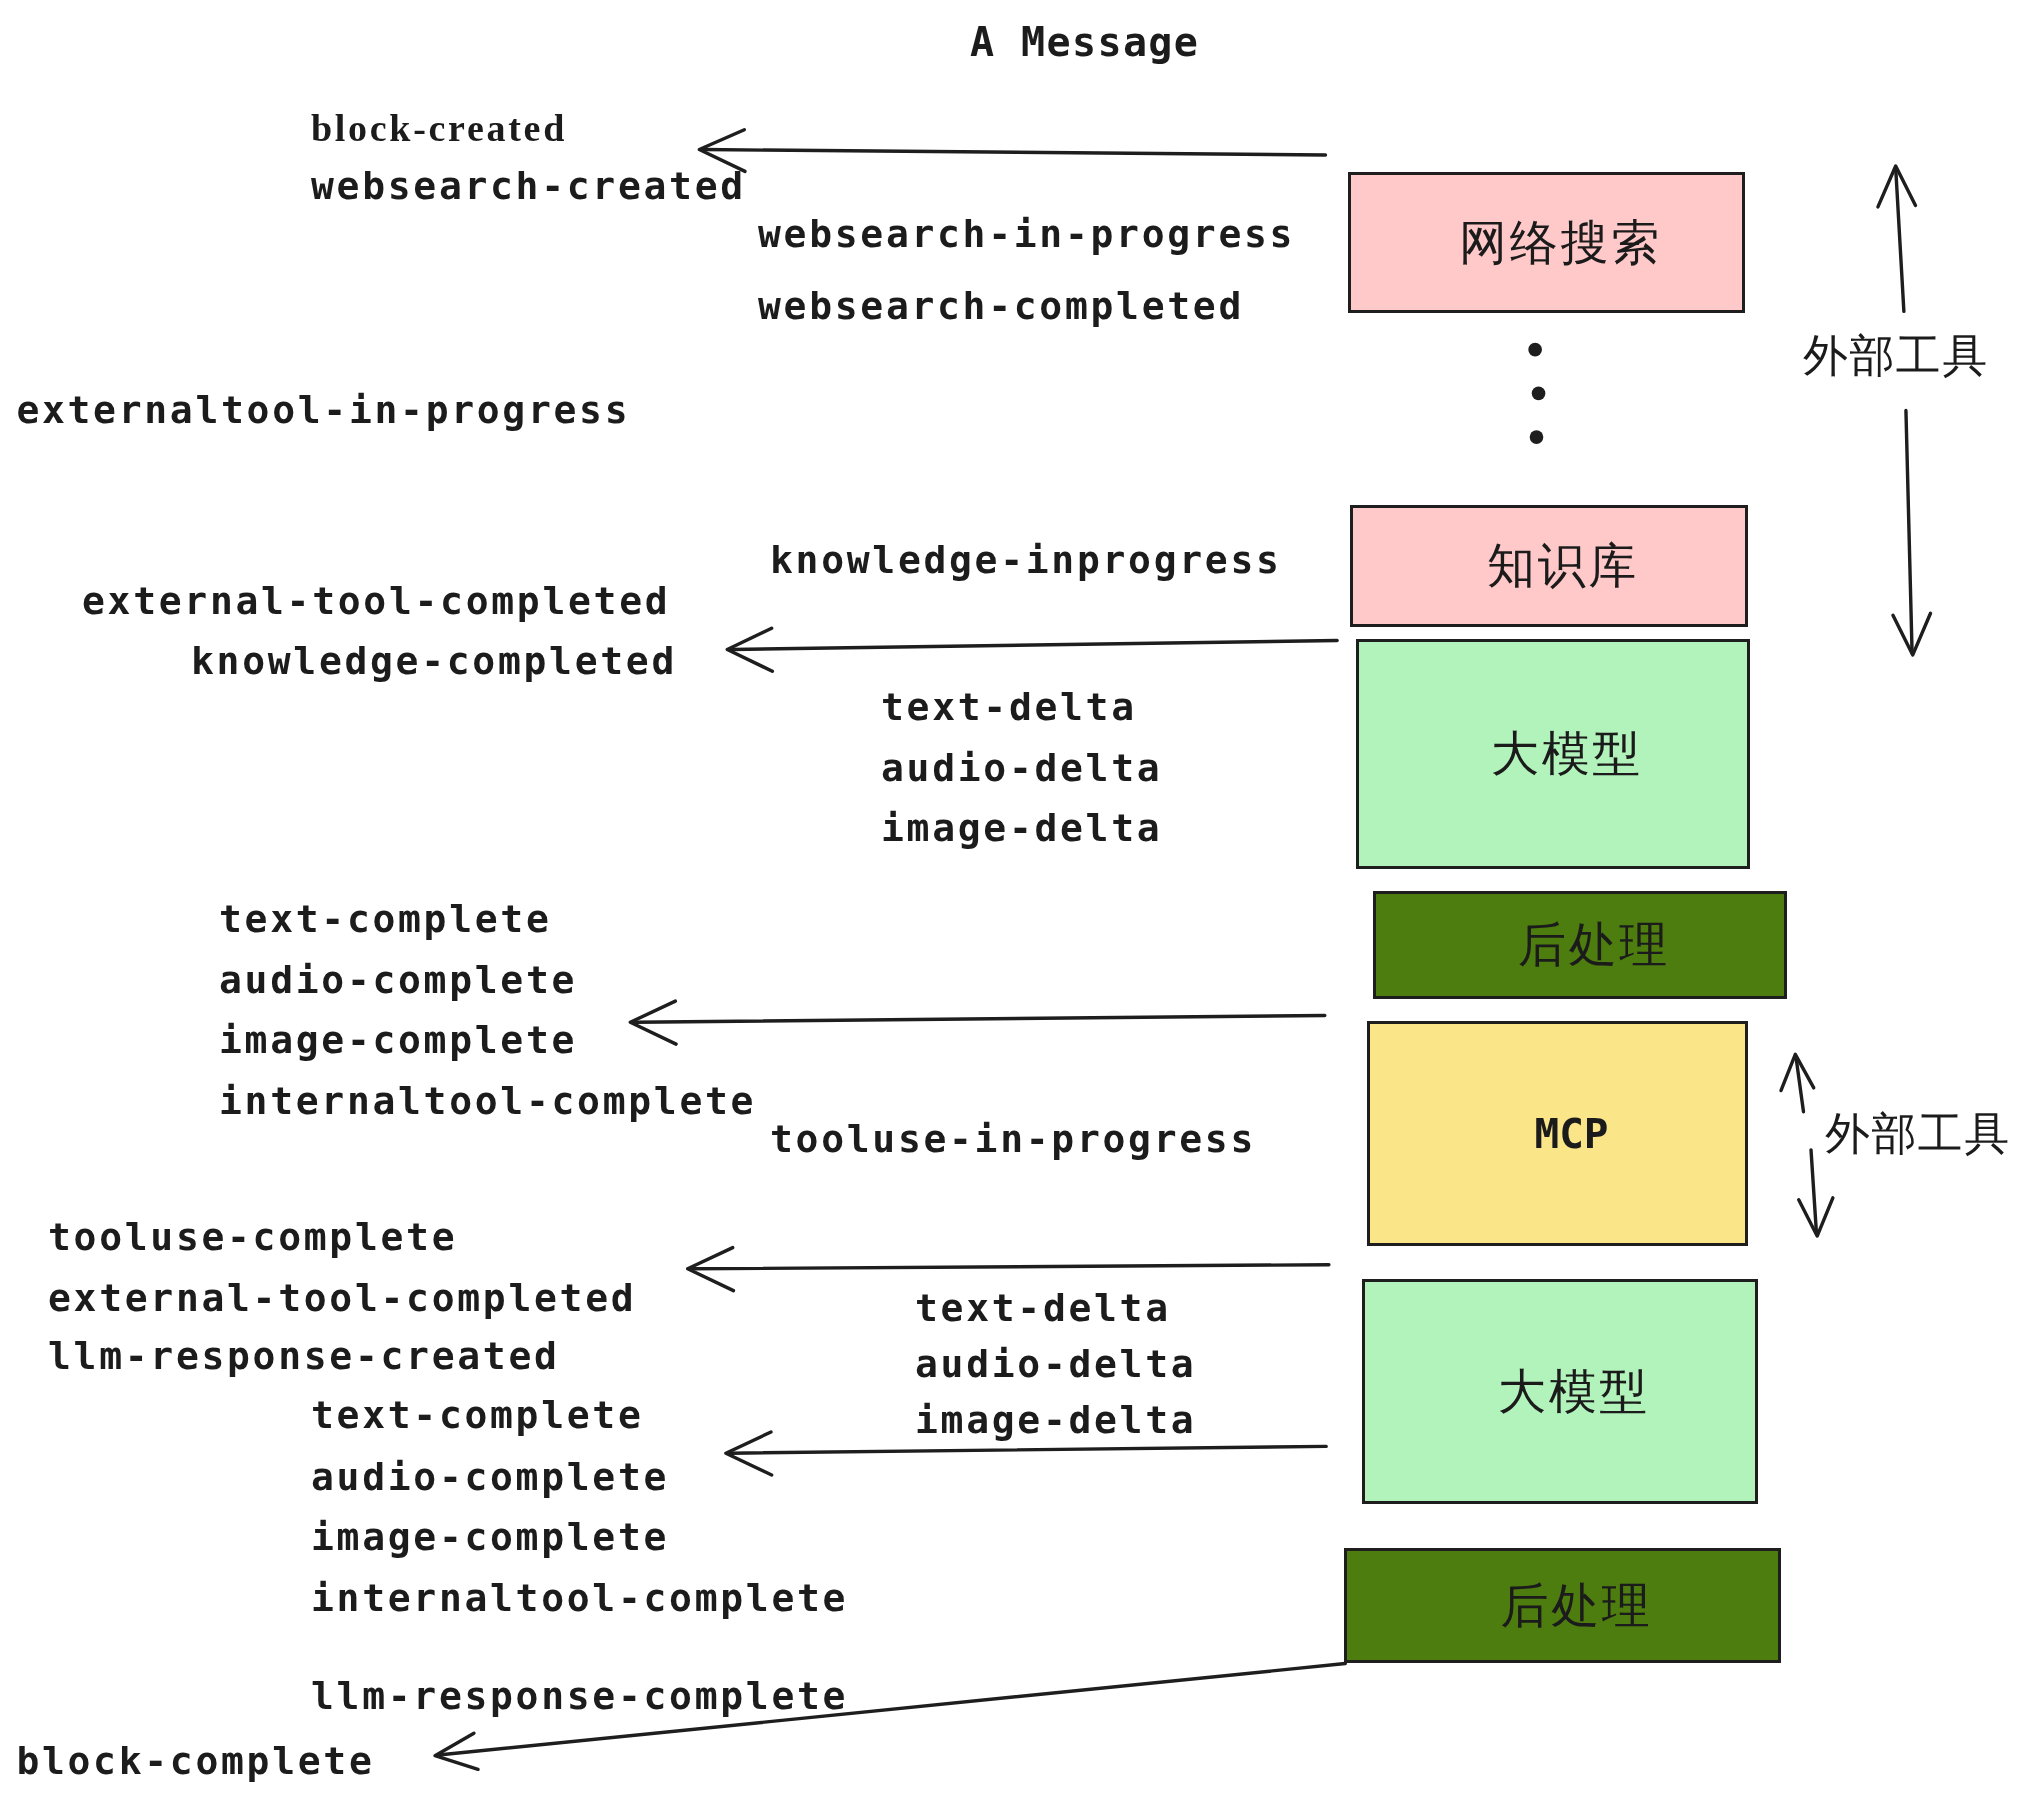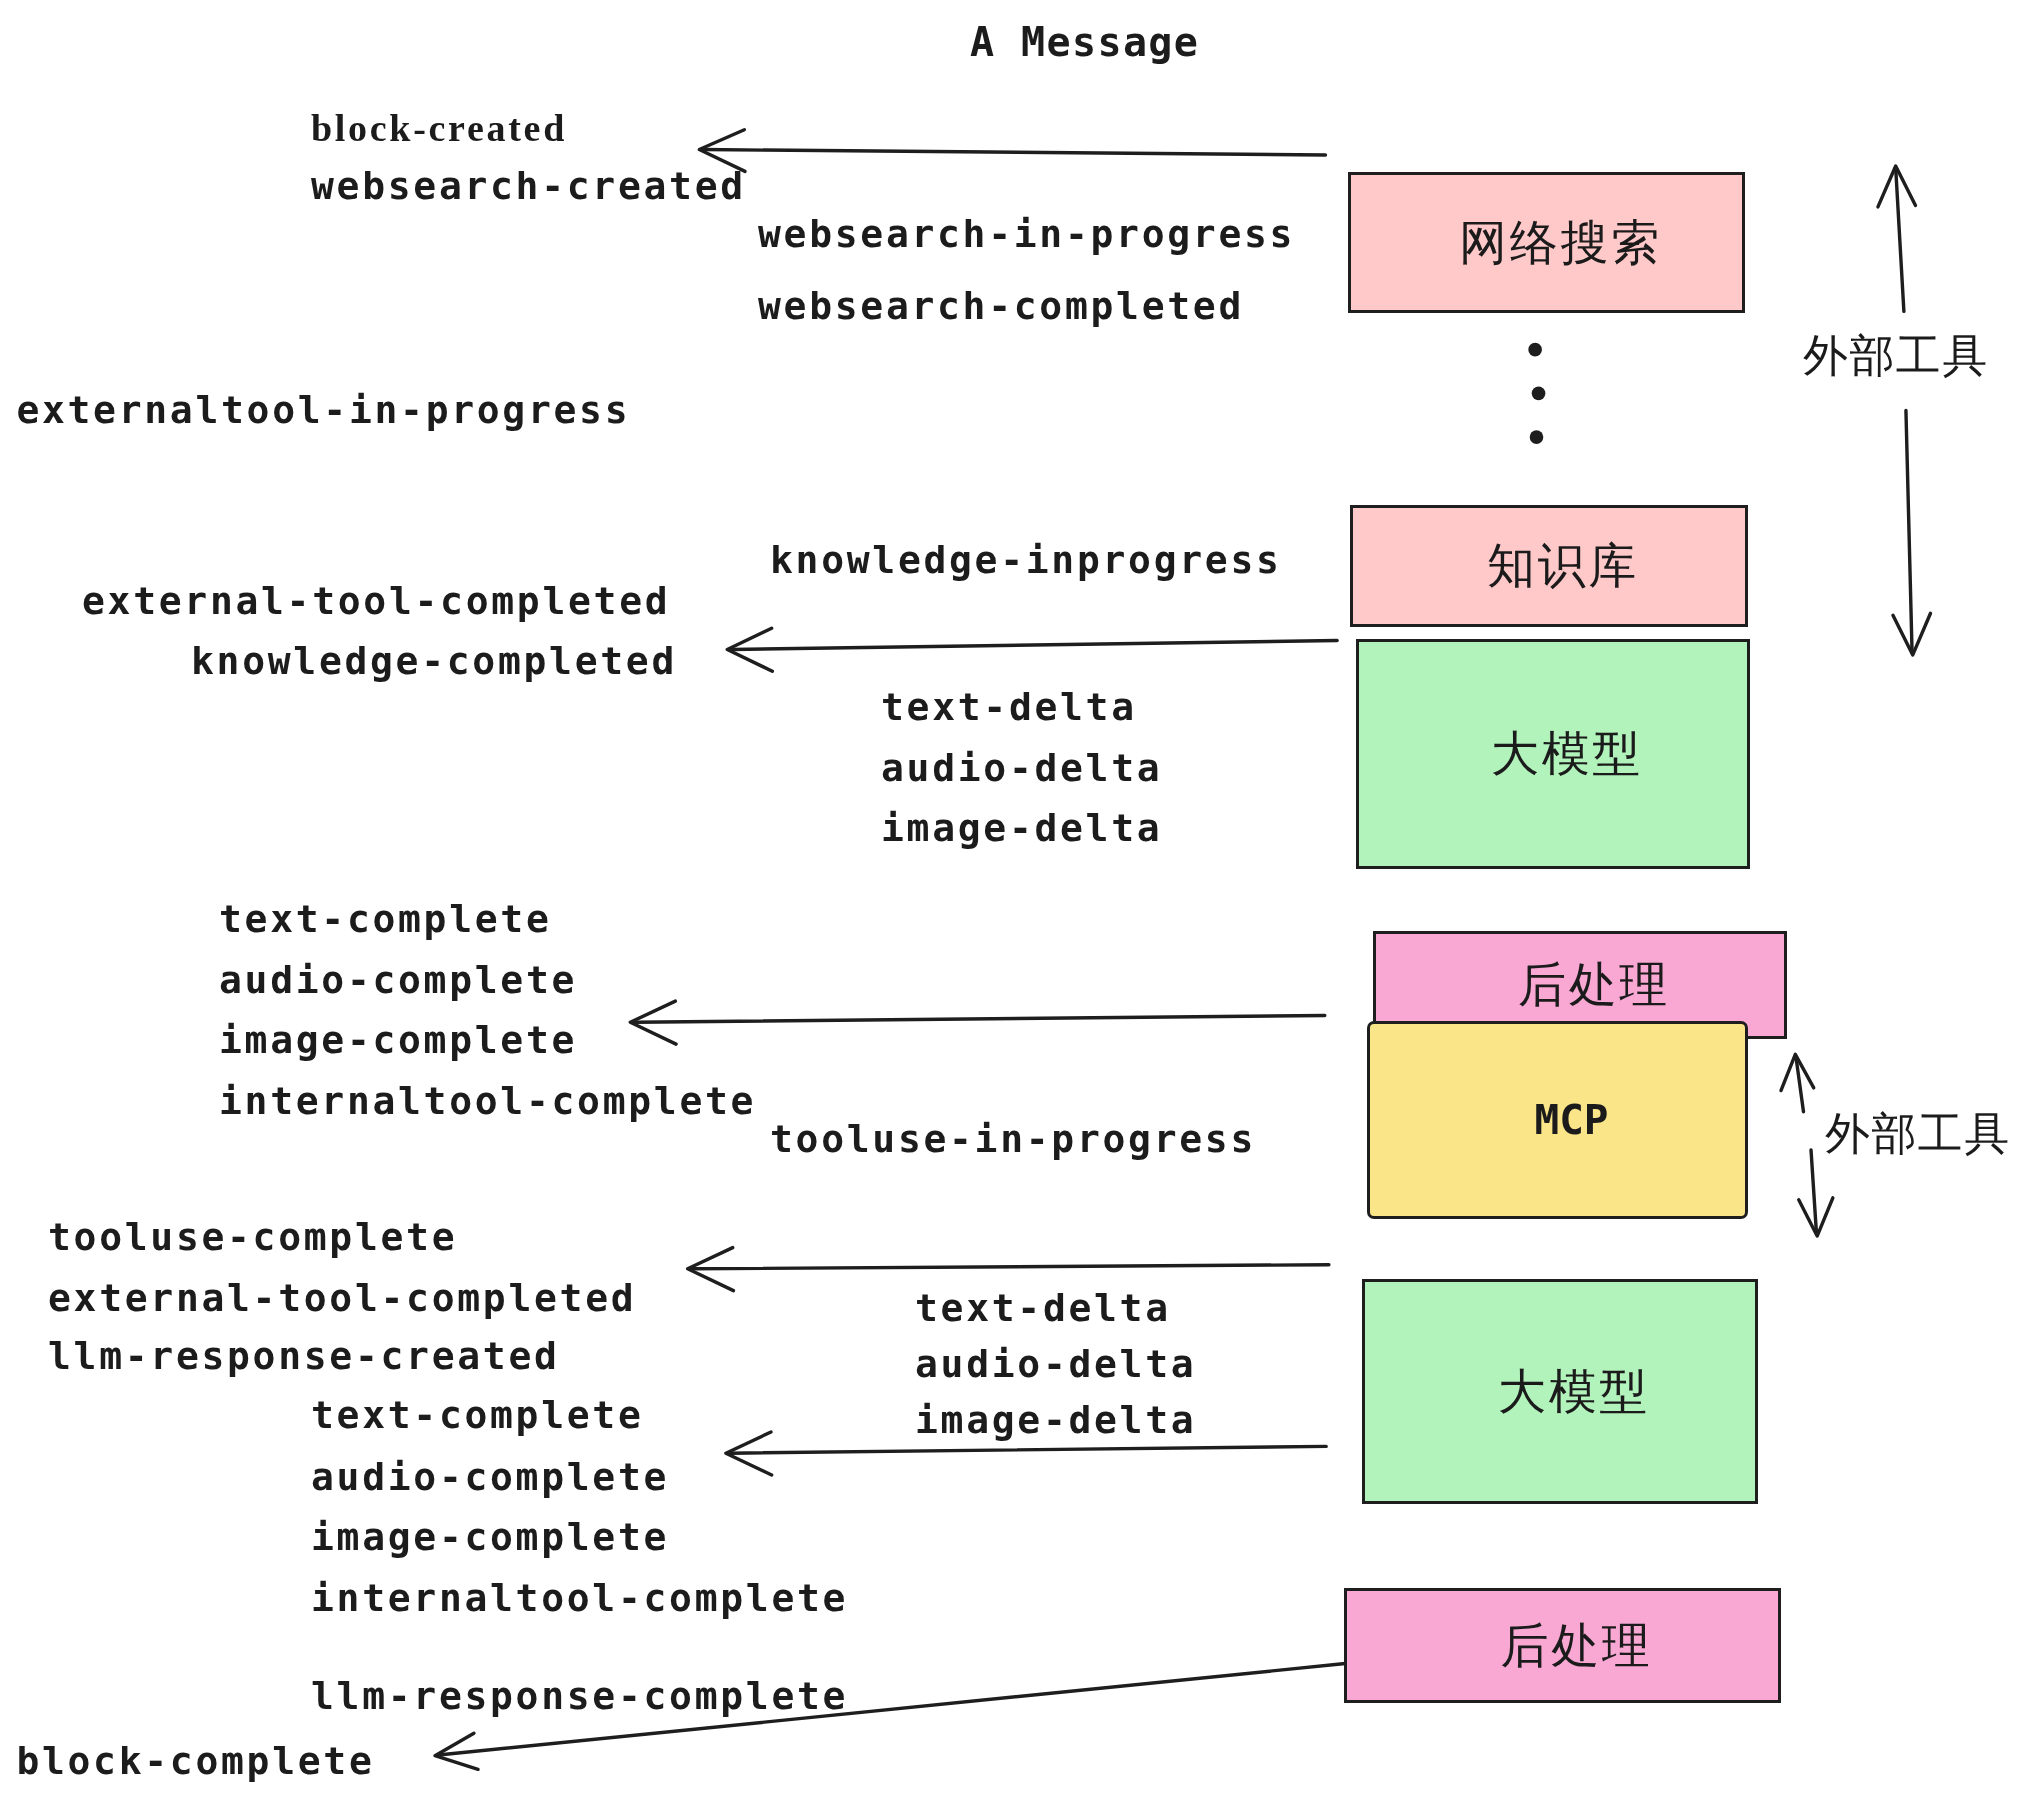--- a/index.html
+++ b/index.html
@@ -34,21 +34,21 @@
     font-family:"DejaVu Sans", "Liberation Sans", sans-serif;
     font-size:48px;color:#1b1b1b;letter-spacing:2.7px;white-space:nowrap;
   }
   .box .mono{
     font-family:"DejaVu Sans Mono", monospace;
     font-size:41px;font-weight:bold;color:#1b1b1b;white-space:nowrap;
   }
   .fill-pink{background:#FFC9C9;}
   .fill-green{background:#B2F2BB;}
   .fill-yellow{background:#FAE588;}
-  .fill-white{background:#f9a8d4;margin-top:40px;}
+  .fill-white{background:#4d7c0f;}
   .side{
     position:absolute;
     font-family:"DejaVu Sans", "Liberation Sans", sans-serif;
     font-size:45px;color:#1b1b1b;letter-spacing:1.4px;
     white-space:nowrap;transform:translateY(-50%);
   }
 </style>
 </head>
 <body>
 
@@ -157,21 +157,21 @@
   </div>
 
   <div class="box fill-green" style="left:1356px;top:639px;width:394px;height:230px;">
     <span class="cjk">大模型</span>
   </div>
 
   <div class="box fill-white" style="left:1373px;top:891px;width:414px;height:108px;">
     <span class="cjk">后处理</span>
   </div>
 
-  <div class="box fill-yellow" style="left:1367px;top:1021px;width:381px;height:198px;border-radius:7px;">
+  <div class="box fill-yellow" style="left:1367px;top:1021px;width:381px;height:225px;">
     <span class="mono">MCP</span>
   </div>
 
   <div class="box fill-green" style="left:1362px;top:1279px;width:396px;height:225px;">
     <span class="cjk">大模型</span>
   </div>
 
   <div class="box fill-white" style="left:1344px;top:1548px;width:437px;height:115px;">
     <span class="cjk">后处理</span>
   </div>

